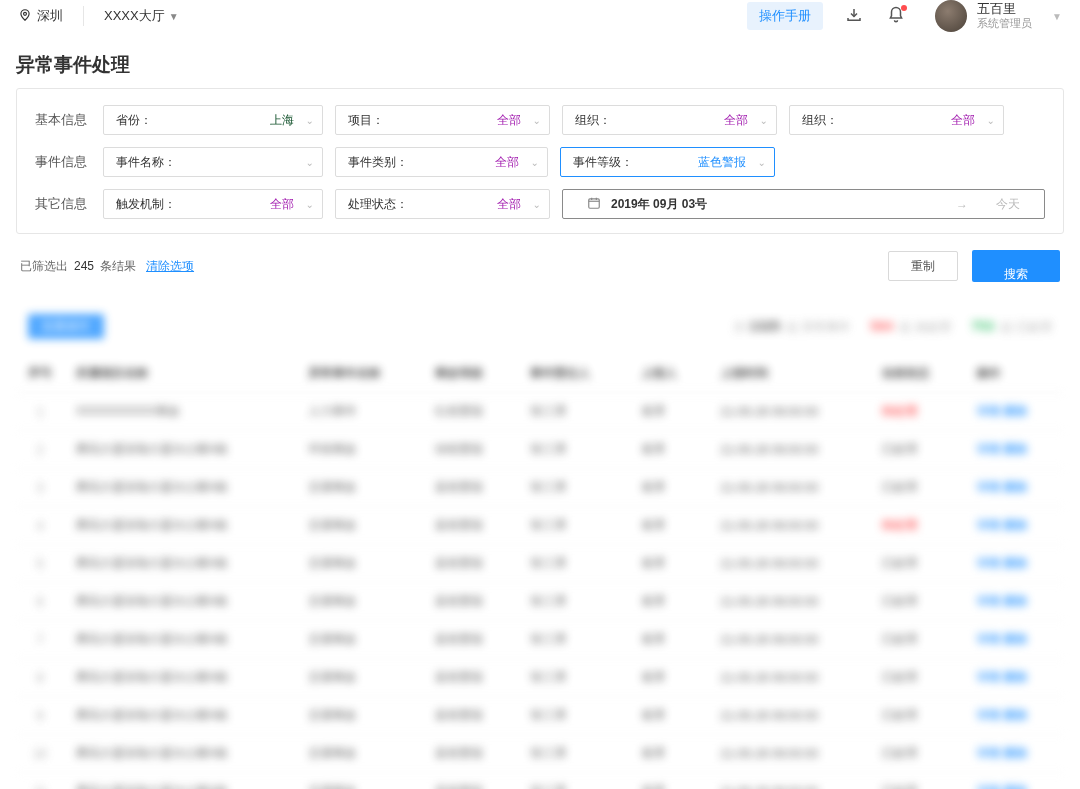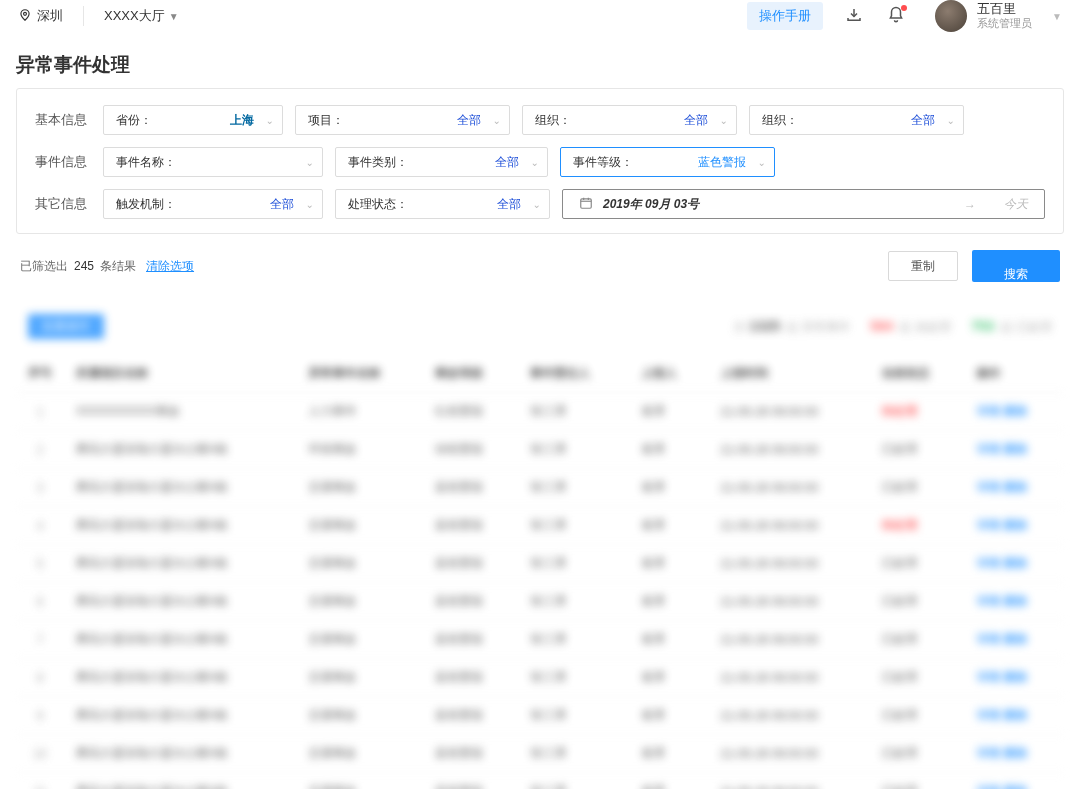--- a/index.html
+++ b/index.html
@@ -29,25 +29,25 @@
   .page { flex: 1; padding: 8px 16px 0 16px; display: flex; flex-direction: column; }
   .page-title { font-size: 19px; font-weight: 700; margin: 12px 0 10px 0; }
 
   
   .filter-panel { border: 1px solid #e6e6e6; border-radius: 3px; padding: 16px 18px 14px 18px; display: flex; flex-direction: column; gap: 12px; }
   .filter-row { display: flex; align-items: center; gap: 12px; }
   .row-label { width: 56px; font-size: 13px; color: #555; }
   .sel { position: relative; border: 1px solid #dcdcdc; height: 30px; border-radius: 2px; display: flex; align-items: center; padding: 0 28px 0 12px; font-size: 12px; color: #333; background: #fff; cursor: pointer; }
   .sel.hl { border-color: #1f8fff; }
   .sel .lbl { color: #333; }
-  .sel .val { margin-left: auto; color: #0369a1; font-weight: 700; }
-  .sel .val.all { color: #1d4ed8; font-weight: 400; }
+  .sel .val { margin-left: auto; color: #14532d; font-weight: 400; }
+  .sel .val.all { color: #a21caf; font-weight: 400; }
   .sel .val.blue { color: #1f8fff; font-weight: 500; }
   .sel .chev { position: absolute; right: 8px; top: 50%; transform: translateY(-50%); font-size: 10px; color: #bbb; }
-  .date-box { flex: 1; position: relative; border: 1px solid #8a8a8a; height: 30px; border-radius: 2px; display: flex; align-items: center; padding: 0 16px; gap: 10px; font-size: 12px; font-style: italic; }
+  .date-box { flex: 1; position: relative; border: 1px solid #8a8a8a; height: 30px; border-radius: 2px; display: flex; align-items: center; padding: 0 24px; gap: 10px; font-size: 12px; }
   .date-box svg { width: 14px; height: 14px; stroke: #888; }
   .date-box .date-val { font-weight: 600; color: #333; }
   .date-box .arrow-r { margin-left: auto; color: #bbb; }
   .date-box .today { margin-left: 18px; color: #bbb; font-size: 12px; }
 
   
   .results-bar { display: flex; align-items: center; gap: 4px; padding: 16px 4px 0 4px; font-size: 12px; color: #666; }
   .results-bar .count { color: #333; font-weight: 500; margin: 0 2px; }
   .clear-link { color: #1f8fff; text-decoration: underline; cursor: pointer; margin-left: 6px; }
   .results-bar .spacer { flex: 1; }
@@ -121,21 +121,21 @@
   </div>
 </div>
 
 <div class="page">
   <div class="page-title">异常事件处理</div>
 
   <div class="filter-panel">
 
     <div class="filter-row">
       <div class="row-label">基本信息</div>
-      <div class="sel" style="width:180px">
+      <div class="sel" style="width:220px">
         <span class="lbl">省份：</span>
         <span class="val">上海</span>
         <span class="chev">⌄</span>
       </div>
       <div class="sel" style="width:215px">
         <span class="lbl">项目：</span>
         <span class="val all">全部</span>
         <span class="chev">⌄</span>
       </div>
       <div class="sel" style="width:215px">

